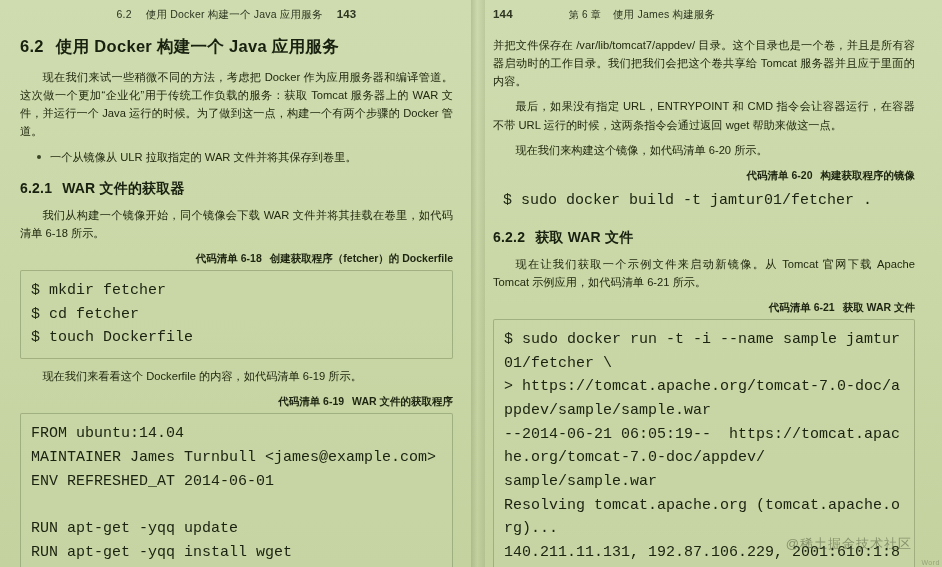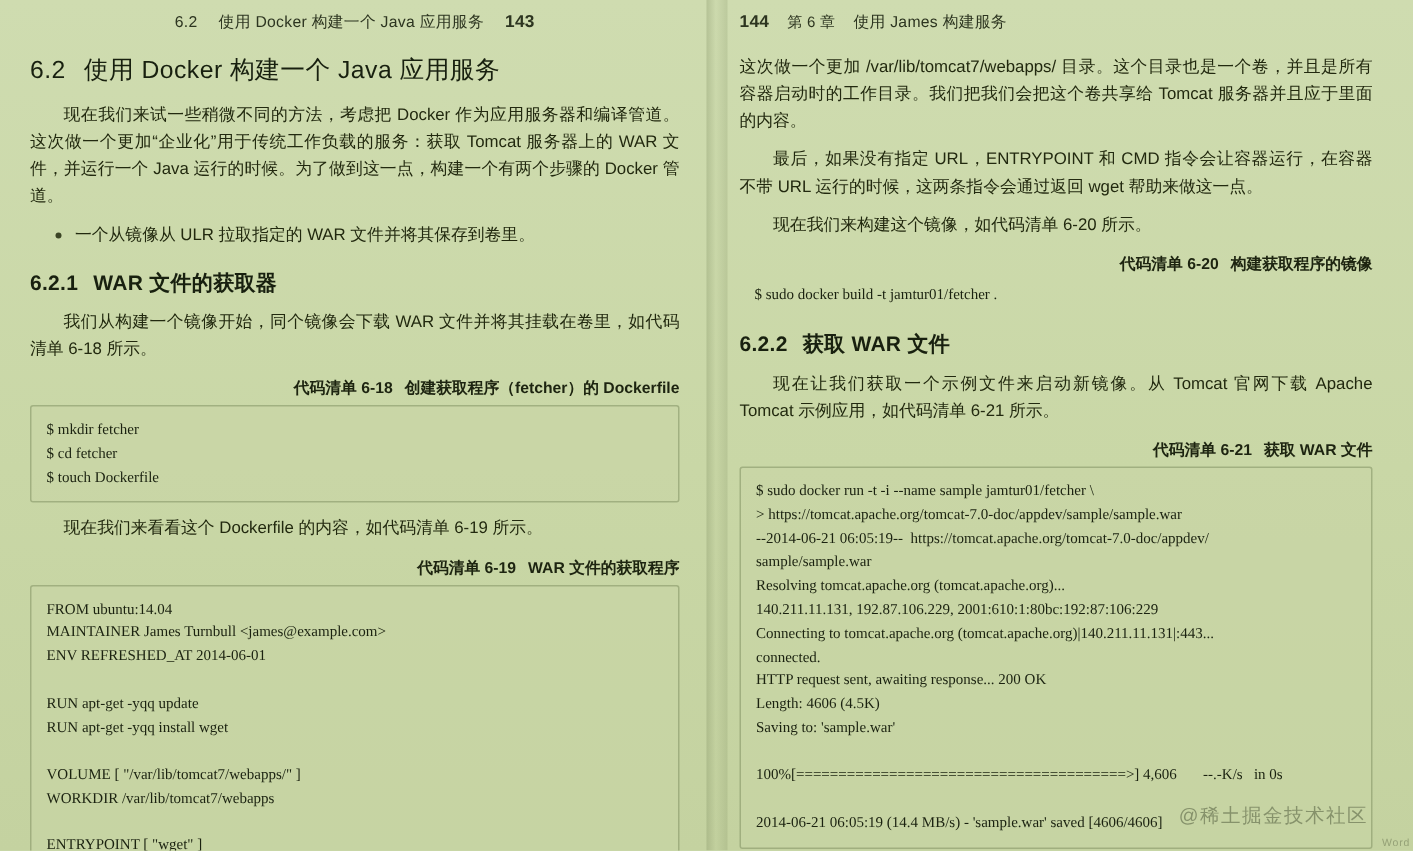--- a/index.html
+++ b/index.html
@@ -47,25 +47,25 @@
     color: #2d3520;
     border-bottom: 0px;
     padding-bottom: 4px;
     margin-bottom: 10px;
     letter-spacing: .2px;
   }
   .runhead.left { justify-content: center; gap: 14px; }
   .runhead.right { justify-content: flex-start; gap: 12px; }
   .runhead .folio { font-weight: bold; font-size: 11.5px; }
   .runhead .rh-text { font-weight: normal; }
-  .runhead .chap { font-size: 10px; }
+  .runhead .chap { font-size: 10px; margin-left: 44px; }
 
   h2.sec {
     font-size: 16.5px;
-    font-weight: normal;
+    font-weight: bold;
     color: #18200f;
     margin: 6px 0 10px 0;
     letter-spacing: .3px;
   }
   h2.sec .num { margin-right: 12px; }
 
   h3.sub {
     font-size: 14px;
     font-weight: bold;
     color: #18200f;
@@ -111,22 +111,22 @@
     font-size: 10.5px;
     color: #1d2410;
     text-align: right;
     margin: 10px 0 4px 0;
     font-weight: normal;
   }
   .listing-cap .cap-label { font-weight: bold; margin-right: 8px; }
   .listing-cap .cap-title { font-weight: bold; }
 
   pre.code {
-    font-family: Liberation Serif, serif;
-    font-size: 10px;
+    font-family: Liberation Mono, monospace;
+    font-size: 15px;
     line-height: 1.58;
     color: #1b2210;
     background: rgba(200,214,166,0.55);
     border: 1px solid rgba(90,105,60,0.35);
     border-radius: 2px;
     margin: 0 0 8px 0;
     padding: 8px 10px;
     white-space: pre-wrap;
     word-break: break-all;
     overflow: hidden;
@@ -216,21 +216,21 @@
   <div class="gutter"></div>
 
   <div class="leaf right">
 
     <div class="runhead right">
       <span class="folio">144</span>
       <span class="chap">第 6 章</span>
       <span class="rh-text">使用 James 构建服务</span>
     </div>
 
-    <p class="body noindent">这次做一个更加 /var/lib/tomcat7/webapps/ 目录。这个目录也是一个卷，并且是所有容器启动时的工作目录。我们把我们会把这个卷共享给 Tomcat 服务器并且应于里面的内容。</p>
+    <p class="body noindent">并把文件保存在 /var/lib/tomcat7/appdev/ 目录。这个目录也是一个卷，并且是所有容器启动时的工作目录。我们把我们会把这个卷共享给 Tomcat 服务器并且应于里面的内容。</p>
     <p class="body">最后，如果没有指定 URL，ENTRYPOINT 和 CMD 指令会让容器运行，在容器不带 URL 运行的时候，这两条指令会通过返回 wget 帮助来做这一点。</p>
     <p class="body">现在我们来构建这个镜像，如代码清单 6-20 所示。</p>
 
     <div class="listing-cap">
       <span class="cap-label">代码清单 6-20</span><span class="cap-title">构建获取程序的镜像</span>
     </div>
     <pre class="code plain">$ sudo docker build -t jamtur01/fetcher .</pre>
 
     <h3 class="sub">
       <span class="num">6.2.2</span><span>获取 WAR 文件</span>

